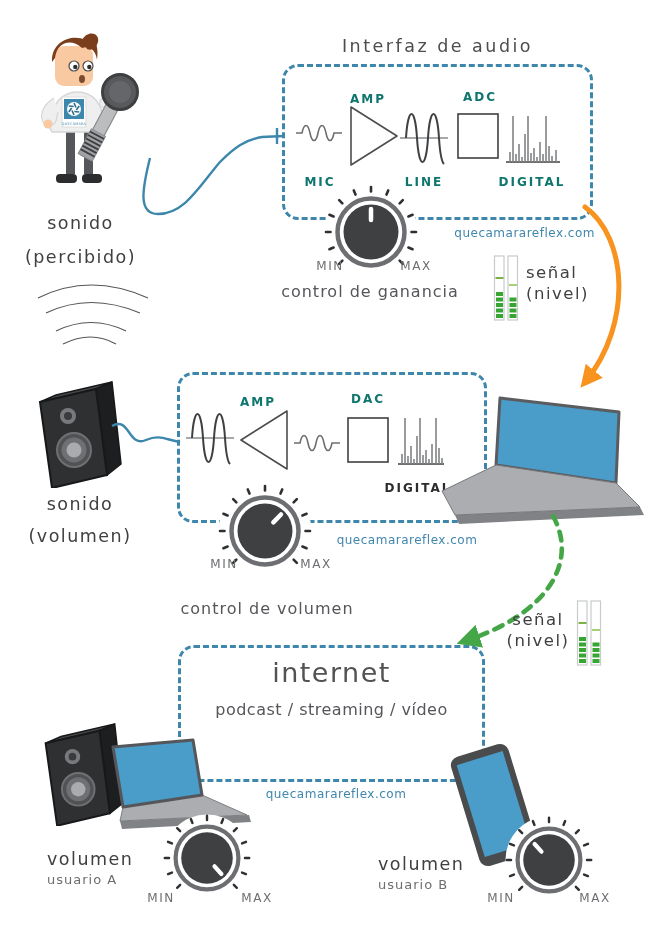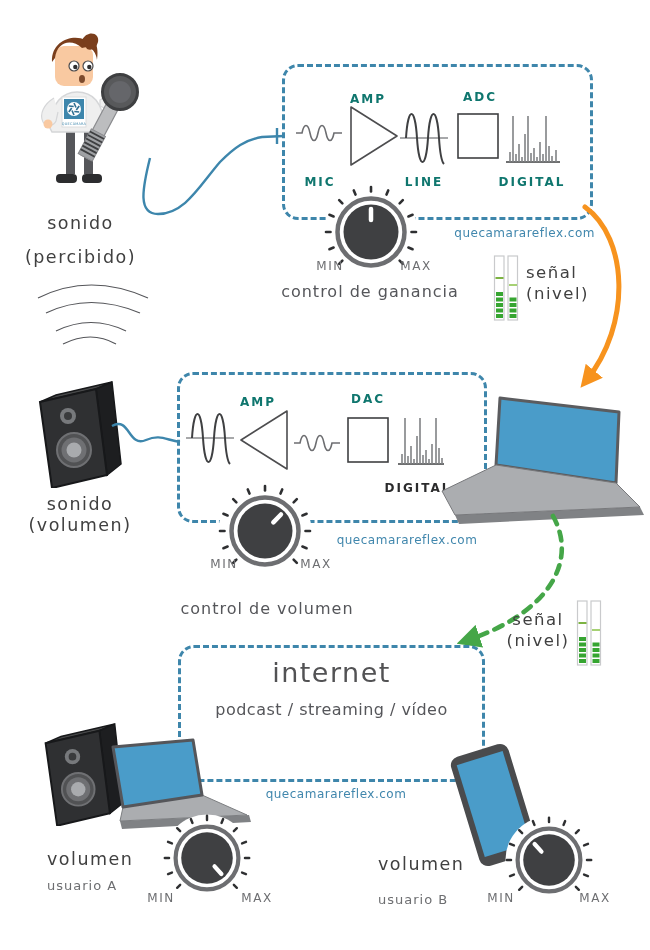--- a/index.html
+++ b/index.html
@@ -69,20 +69,21 @@
           <rect x="3" y="59" width="7" height="4"></rect>
           <rect x="16.5" y="42.5" width="7" height="4"></rect>
             <rect x="16.5" y="48" width="7" height="4"></rect>
           <rect x="16.5" y="53.5" width="7" height="4"></rect>
             <rect x="16.5" y="59" width="7" height="4"></rect>
         </g>
       </g>
     </defs>
   </svg>
 
+  <div class="abs title" style="left:282px;top:36px;width:311px;">Interfaz de audio</div>
 
   <div class="dashbox" style="left:282px;top:64px;width:305px;height:150px;"></div>
 
   <svg class="abs" style="left:8px;top:28px;" width="280" height="205" viewBox="0 0 280 205">
 
     <path d="M142,130 C134,162 130,186 150,186 C177,186 192,157 212,134 C227,119 237,112 254,109 L276,108" fill="none" stroke="#3d86ac" stroke-width="2.4"></path>
     <line x1="269" y1="100" x2="269" y2="116" stroke="#3d86ac" stroke-width="2.4"></line>
 
     <rect x="58" y="102" width="9" height="44" fill="#55565a"></rect>
       <rect x="76" y="102" width="9" height="44" fill="#55565a"></rect>
@@ -274,21 +275,21 @@
       <use href="#knobptr" transform="rotate(44)"></use>
   </svg>
   <div class="abs minmax" style="left:194px;top:557px;width:60px;">MIN</div>
   <div class="abs minmax" style="left:286px;top:557px;width:60px;">MAX</div>
   <div class="abs lbl" style="left:172px;top:599px;width:190px;">control de volumen</div>
 
   <div class="abs url" style="left:312px;top:533px;width:190px;text-align:center;">quecamarareflex.com</div>
 
   <div class="abs" style="left:10px;top:494px;width:140px;text-align:center;">
     <div class="biglbl">sonido</div>
-    <div class="biglbl" style="margin-top:1px;">(volumen)</div>
+    <div class="biglbl" style="margin-top:12px;">(volumen)</div>
   </div>
 
   <svg class="abs" style="left:428px;top:505px;" width="172" height="162" viewBox="0 0 172 162">
     <defs>
         <marker id="ah-g" viewBox="0 0 10 10" refX="5" refY="5" markerWidth="5.2" markerHeight="5.2" orient="auto">
           <path d="M0,0 L10,5 L0,10 z" fill="#45a648"></path>
         </marker>
       </defs>
     <path d="M125,11 C152,60 115,110 40,135" fill="none" stroke="#45a648" stroke-width="4.6" stroke-dasharray="9 8" stroke-linecap="round" marker-end="url(#ah-g)"></path>
   </svg>
@@ -315,33 +316,33 @@
     <polygon points="8,12 88,5 97,60 18,72" fill="#4a9cc9" stroke="#55565a" stroke-width="3" stroke-linejoin="round"></polygon>
   </svg>
   <svg class="abs" style="left:162px;top:813px;" width="90" height="90" viewBox="-48 -48 96 96">
     <use href="#knobbase"></use>
       <use href="#knobptr" transform="rotate(138)"></use>
   </svg>
   <div class="abs minmax" style="left:131px;top:891px;width:60px;">MIN</div>
   <div class="abs minmax" style="left:227px;top:891px;width:60px;">MAX</div>
   <div class="abs" style="left:47px;top:849px;">
     <div class="biglbl">volumen</div>
-    <div class="sub" style="margin-top:9px;">usuario A</div>
+    <div class="sub" style="margin-top:3px;">usuario A</div>
   </div>
 
   <svg class="abs" style="left:446px;top:742px;" width="96" height="126" viewBox="0 0 96 126">
     <g transform="rotate(-17 48 63)">
       <rect x="18" y="6" width="60" height="114" rx="9" fill="#4a4b4d"></rect>
       <rect x="24" y="14" width="48" height="96" fill="#4a9cc9"></rect>
     </g>
   </svg>
   <svg class="abs" style="left:504px;top:815px;" width="90" height="90" viewBox="-48 -48 96 96">
     <use href="#knobbase"></use>
       <use href="#knobptr" transform="rotate(-42)"></use>
   </svg>
   <div class="abs minmax" style="left:471px;top:891px;width:60px;">MIN</div>
   <div class="abs minmax" style="left:565px;top:891px;width:60px;">MAX</div>
   <div class="abs" style="left:378px;top:854px;">
     <div class="biglbl">volumen</div>
-    <div class="sub" style="margin-top:18px;">usuario B</div>
+    <div class="sub" style="margin-top:3px;">usuario B</div>
   </div>
 
 </div>
 
 </body></html>

